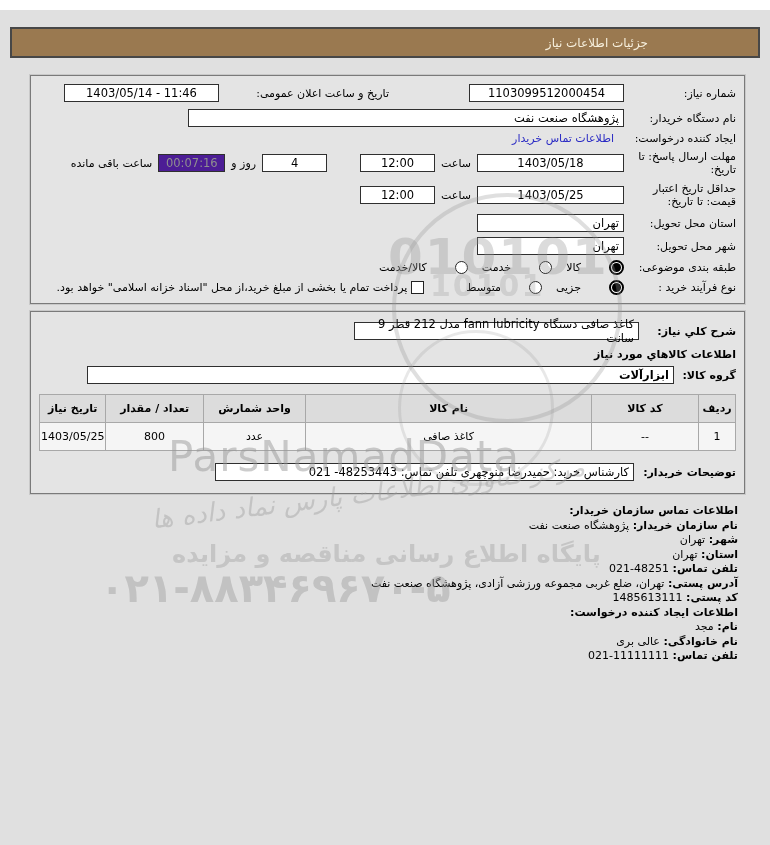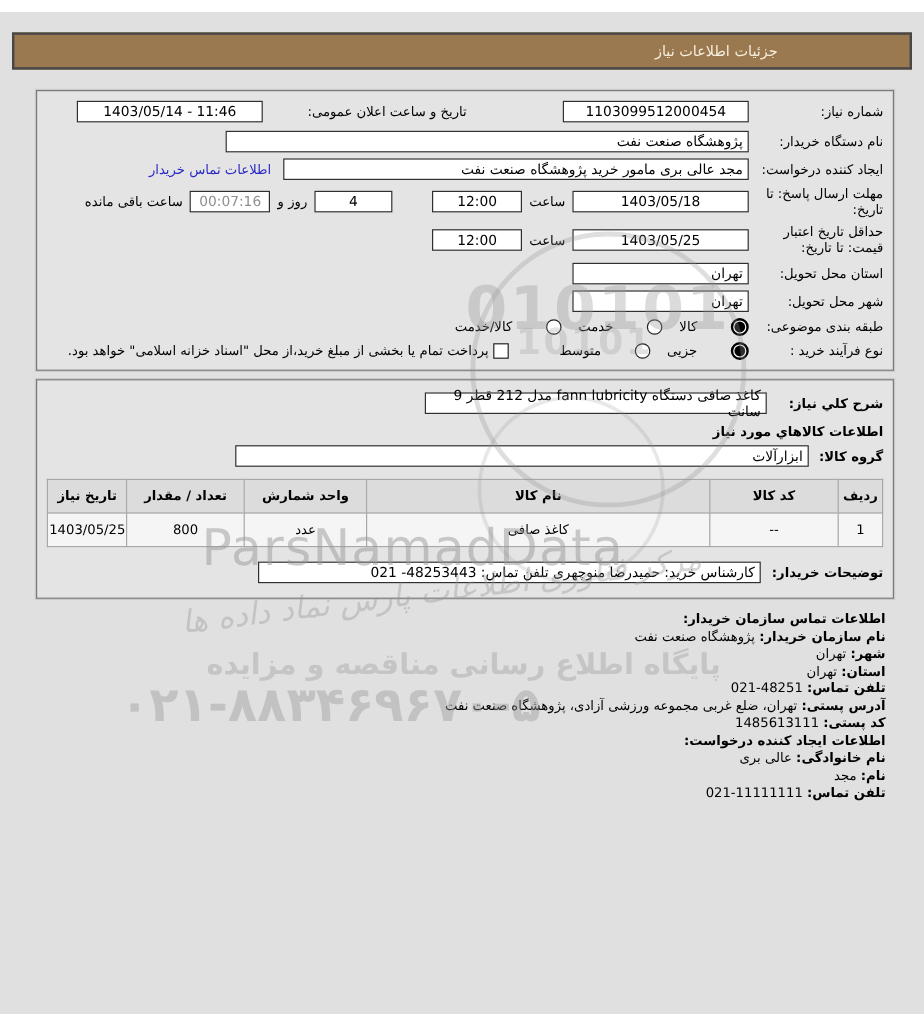--- a/index.html
+++ b/index.html
@@ -28,21 +28,21 @@
   .row{display:flex;align-items:center;direction:rtl;margin-bottom:5px;}
   .lbl{width:112px;flex-shrink:0;text-align:right;line-height:13px;}
   .lbl2{flex-shrink:0;text-align:right;line-height:13px;}
   .blbl{font-weight:bold;text-align:right;flex-shrink:0;}
   .fb{
     background:#fff;border:1px solid #2f2f2f;height:18px;box-sizing:border-box;
     display:flex;align-items:center;justify-content:center;font-size:11.5px;
   }
   .fb.ltr{direction:ltr;}
   .fb.rtltext{justify-content:flex-start;padding-right:4px;}
-  .fb.countdown{background:#ffffff;color:#8f8f8f;direction:ltr;}
+  .fb.countdown{background:#4c1d95;color:#8f8f8f;direction:ltr;}
   .sep{margin:0 6px;}
   a.contact-link{color:#2a2ac4;text-decoration:none;margin-right:10px;cursor:pointer;}
   
   .opt{display:flex;align-items:center;margin-left:14px;gap:24px;}
   .radio{width:11px;height:11px;border:1px solid #222;border-radius:50%;background:#fff;position:relative;flex-shrink:0;}
   .radio.on{border:2px solid #000;}
   .radio.on::after{content:'';position:absolute;inset:1px;border-radius:50%;background:#000;}
   .optlbl{margin-right:4px;}
   .checkbox{width:11px;height:11px;border:1px solid #222;background:#fff;flex-shrink:0;}
   
@@ -84,21 +84,20 @@
     <div class="fb ltr" style="width:155px;">1403/05/14 - 11:46</div>
   </div>
 
   <div class="row">
     <span class="lbl">نام دستگاه خریدار:</span>
     <div class="fb rtltext" style="width:436px;">پژوهشگاه صنعت نفت</div>
   </div>
 
   <div class="row">
     <span class="lbl">ایجاد کننده درخواست:</span>
-    <div class="fb rtltext" style="width:388px;">مجد عالی بری مامور خرید پژوهشگاه صنعت نفت</div>
     <a class="contact-link">اطلاعات تماس خریدار</a>
   </div>
 
   <div class="row" style="margin-bottom:6px;">
     <span class="lbl">
       <span>مهلت ارسال پاسخ: تا</span><br>
       <span>تاریخ:</span>
     </span>
     <div class="fb ltr" style="width:147px;">1403/05/18</div>
     <span class="sep">ساعت</span>
@@ -166,21 +165,21 @@
     <span class="blbl" style="width:97px;">شرح کلي نیاز:</span>
     <div class="fb rtltext" style="width:285px;">کاغذ صافی دستگاه fann lubricity مدل 212 قطر 9 سانت</div>
   </div>
 
   <div class="row" style="margin-top:8px;">
     <span class="blbl">اطلاعات کالاهاي مورد نیاز</span>
   </div>
 
   <div class="row" style="margin-top:4px;">
     <span class="blbl" style="width:62px;">گروه کالا:</span>
-    <div class="fb rtltext" style="width:478px;">ابزارآلات</div>
+    <div class="fb rtltext" style="width:587px;font-weight:bold;">ابزارآلات</div>
   </div>
 
   <table class="goods">
     <tbody>
         <tr>
       <th style="width:34px;">ردیف</th>
       <th style="width:105px;">کد کالا</th>
       <th style="width:285px;">نام کالا</th>
       <th style="width:100px;">واحد شمارش</th>
       <th style="width:95px;">تعداد / مقدار</th>
@@ -205,22 +204,22 @@
 
 <div class="contact">
   <div class="head">اطلاعات تماس سازمان خریدار:</div>
   <div><b>نام سازمان خریدار:</b> <span>پژوهشگاه صنعت نفت</span></div>
   <div><b>شهر:</b> <span>تهران</span></div>
   <div><b>استان:</b> <span>تهران</span></div>
   <div><b>تلفن تماس:</b> <span>48251-021</span></div>
   <div><b>آدرس پستی:</b> <span>تهران، ضلع غربی مجموعه ورزشی آزادی، پژوهشگاه صنعت نفت</span></div>
   <div><b>کد پستی:</b> <span>1485613111</span></div>
   <div class="head">اطلاعات ایجاد کننده درخواست:</div>
+  <div><b>نام:</b> <span>مجد</span></div>
   <div><b>نام خانوادگی:</b> <span>عالی بری</span></div>
-  <div><b>نام:</b> <span>مجد</span></div>
   <div><b>تلفن تماس:</b> <span>11111111-021</span></div>
 </div>
 
 <div class="wm wm-circle"></div>
 <div class="wm wm-circle2"></div>
 <div class="wm wm-digits1">010101</div>
 <div class="wm wm-digits2">10101</div>
 <div class="wm wm-brand">ParsNamadData</div>
 <div class="wm wm-script">مرکز فناوری اطلاعات پارس نماد داده ها</div>
 <div class="wm wm-tagline">پایگاه اطلاع رسانی مناقصه و مزایده</div>

